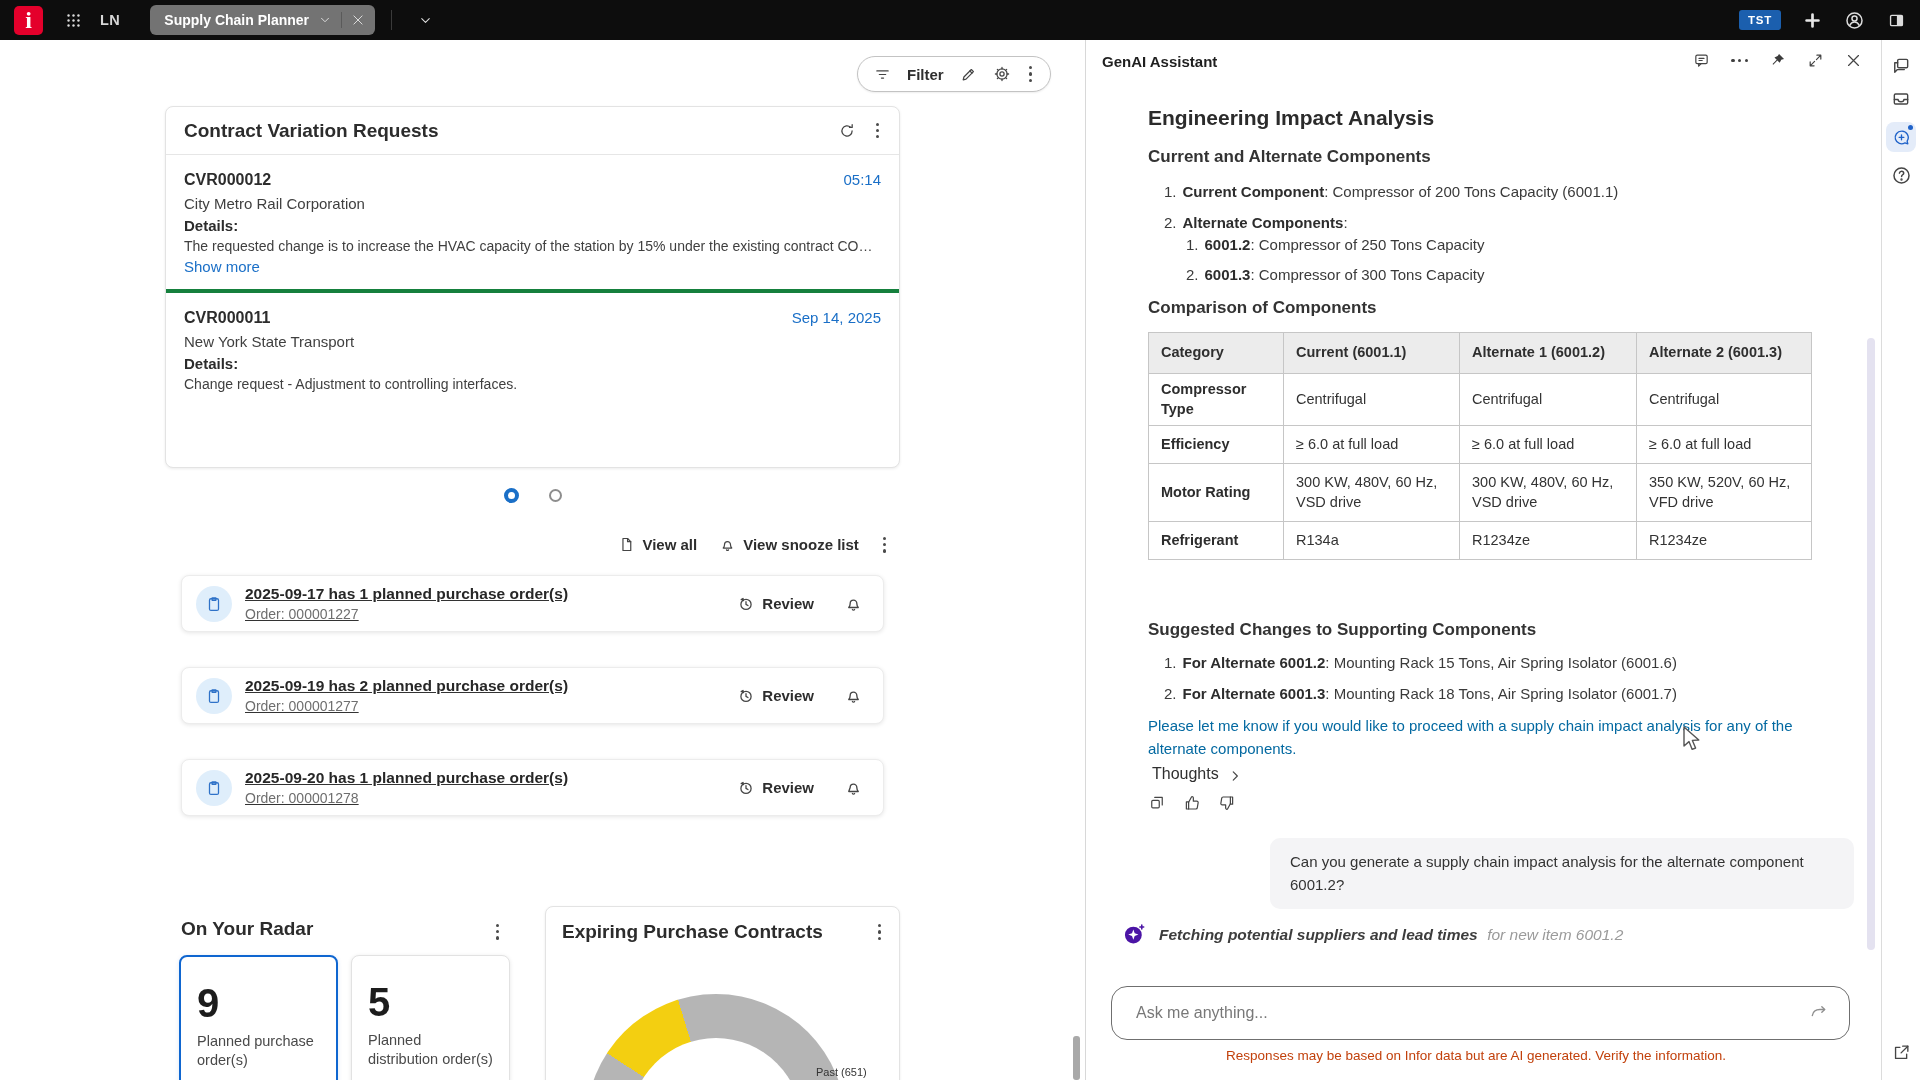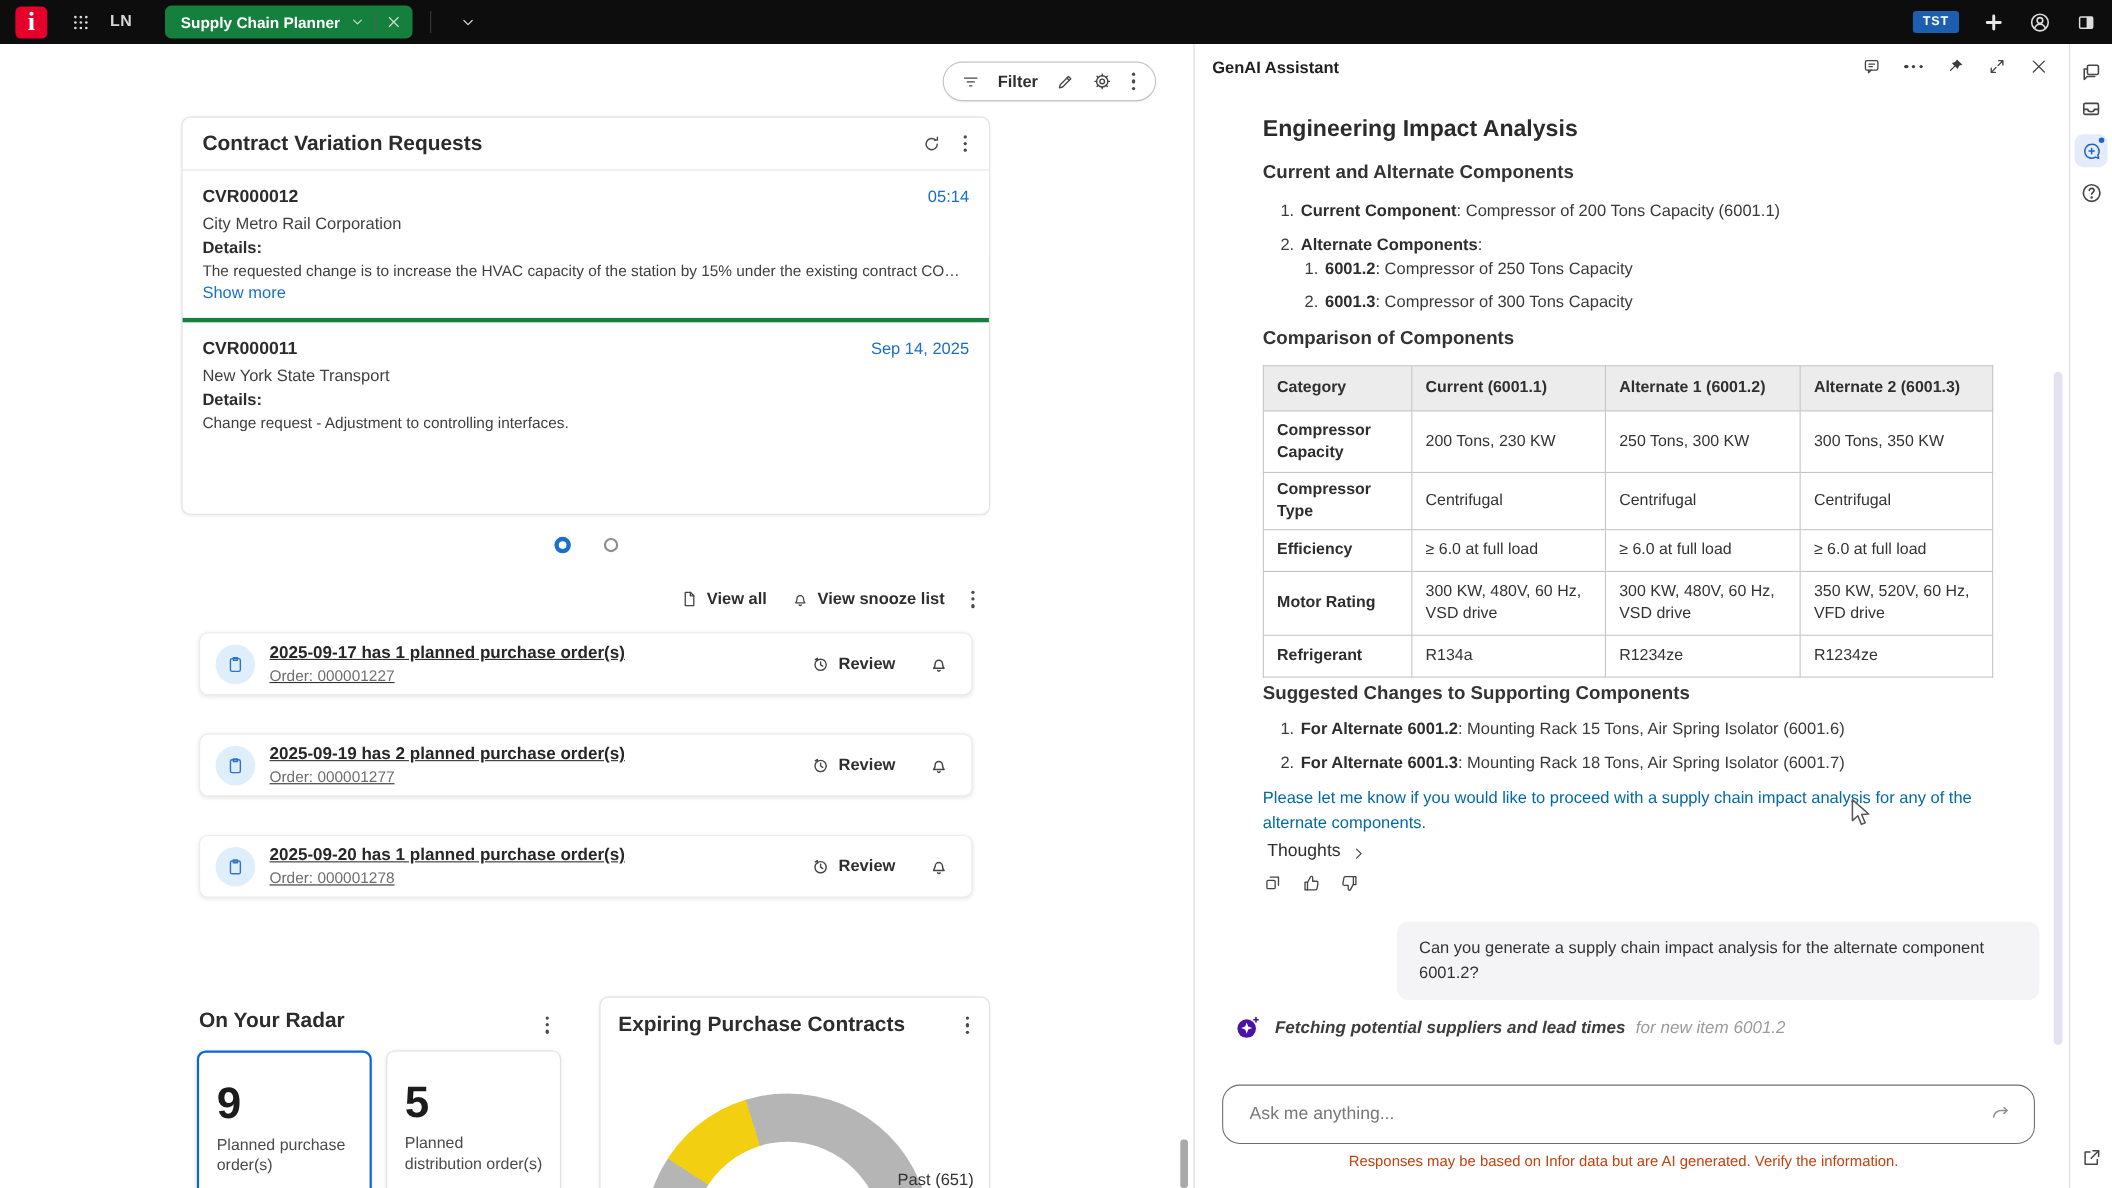--- a/index.html
+++ b/index.html
@@ -9,21 +9,21 @@
   .abs { position:absolute; }
 
   
   .topbar { position:absolute; top:0; left:0; width:1920px; height:40px; background:#0d0d0d;
             display:flex; align-items:center; padding:0 14px; }
   .infor-logo { width:29px; height:29px; background:#e4002b; border-radius:5px; color:#fff;
                 font-family:"Liberation Serif", serif; font-weight:bold; font-size:24px;
                 display:flex; align-items:center; justify-content:center; }
   .launcher { margin-left:22px; cursor:pointer; }
   .ws-label { margin-left:18px; color:#d6d6d6; font-weight:bold; font-size:14.5px; letter-spacing:.5px; }
-  .tab { margin-left:30px; background:#15803d; border-radius:6px; height:30px; display:flex;
+  .tab { margin-left:30px; background:#737373; border-radius:6px; height:30px; display:flex;
          align-items:center; gap:9px; padding:0 10px 0 14px; color:#fff; cursor:pointer; }
   .tab-label { font-size:14px; font-weight:bold; white-space:nowrap; }
   .tab .sep { width:1px; height:16px; background:#5a5a5a; }
   .tabbar-sep { width:1px; height:20px; background:#3a3a3a; margin-left:16px; }
   .tablist-chev { margin-left:26px; }
   .topbar-right { margin-left:auto; display:flex; align-items:center; gap:22px; }
   .env-badge { background:#1b5fae; color:#fff; font-size:11.5px; font-weight:bold; letter-spacing:.8px;
                padding:4px 9px; border-radius:3px; }
 
   
@@ -74,21 +74,21 @@
   .sec-title { font-size:19px; font-weight:bold; color:#2c2c2c; }
   .tile { position:absolute; top:915px; width:159px; height:140px; border-radius:8px; background:#fff; cursor:pointer; padding:26px 16px 0 16px; }
   .tile-sel { border:2px solid #0f66d0; box-shadow:0 1px 4px rgba(15,102,208,.15); }
   .tile-un  { border:1px solid #e2e2e2; box-shadow:0 1px 4px rgba(0,0,0,.10); }
   .tile-count { font-size:40px; font-weight:bold; color:#1c1c1c; line-height:1; }
   .tile-label { margin-top:9px; font-size:14.5px; color:#4a4a4a; line-height:1.28; }
   .donut { position:absolute; width:260px; height:260px; border-radius:50%; }
   .donut::after { content:""; position:absolute; inset:44px; background:#fff; border-radius:50%; }
   .legend { position:absolute; display:flex; align-items:center; gap:8px; }
   .legend i { width:15px; height:15px; background:#b5b5b5; display:block; }
-  .legend span { font-size:15px; color:#333; }
+  .legend span { font-size:11px; color:#333; }
   .lscroll { position:absolute; left:1073px; top:996px; width:7px; height:44px; background:#a9a9a9; border-radius:3px; }
 
   
   .chat { position:absolute; top:40px; left:1085px; width:795px; height:1040px; background:#fff;
           border-left:1px solid #d8d8d8; overflow:hidden; }
   .chat-title { position:absolute; top:13px; left:16px; font-size:15px; font-weight:bold; color:#1f1f1f; }
   .chat-hicons { position:absolute; top:12px; right:18px; display:flex; align-items:center; gap:21px; }
   .chat h2.rh2 { position:absolute; left:62px; top:66px; font-size:21px; font-weight:bold; color:#2b2b2b; }
   .rh3 { position:absolute; left:62px; font-size:17px; font-weight:bold; color:#333; }
   .rli { position:absolute; left:78px; font-size:15px; color:#3a3a3a; }
@@ -437,26 +437,20 @@
           <col style="width:177px">
           <col style="width:175px">
         </colgroup>
       <tbody>
           <tr>
         <th>Category</th>
         <th>Current (6001.1)</th>
         <th>Alternate 1 (6001.2)</th>
         <th>Alternate 2 (6001.3)</th>
       </tr>
-      <tr style="height:56px">
-        <td class="lbl">Compressor Capacity</td>
-        <td>200 Tons, 230 KW</td>
-        <td>250 Tons, 300 KW</td>
-        <td>300 Tons, 350 KW</td>
-      </tr>
       <tr style="height:39px">
         <td class="lbl">Compressor Type</td>
         <td>Centrifugal</td>
         <td>Centrifugal</td>
         <td>Centrifugal</td>
       </tr>
       <tr style="height:38px">
         <td class="lbl">Efficiency</td>
         <td>≥ 6.0 at full load</td>
         <td>≥ 6.0 at full load</td>

